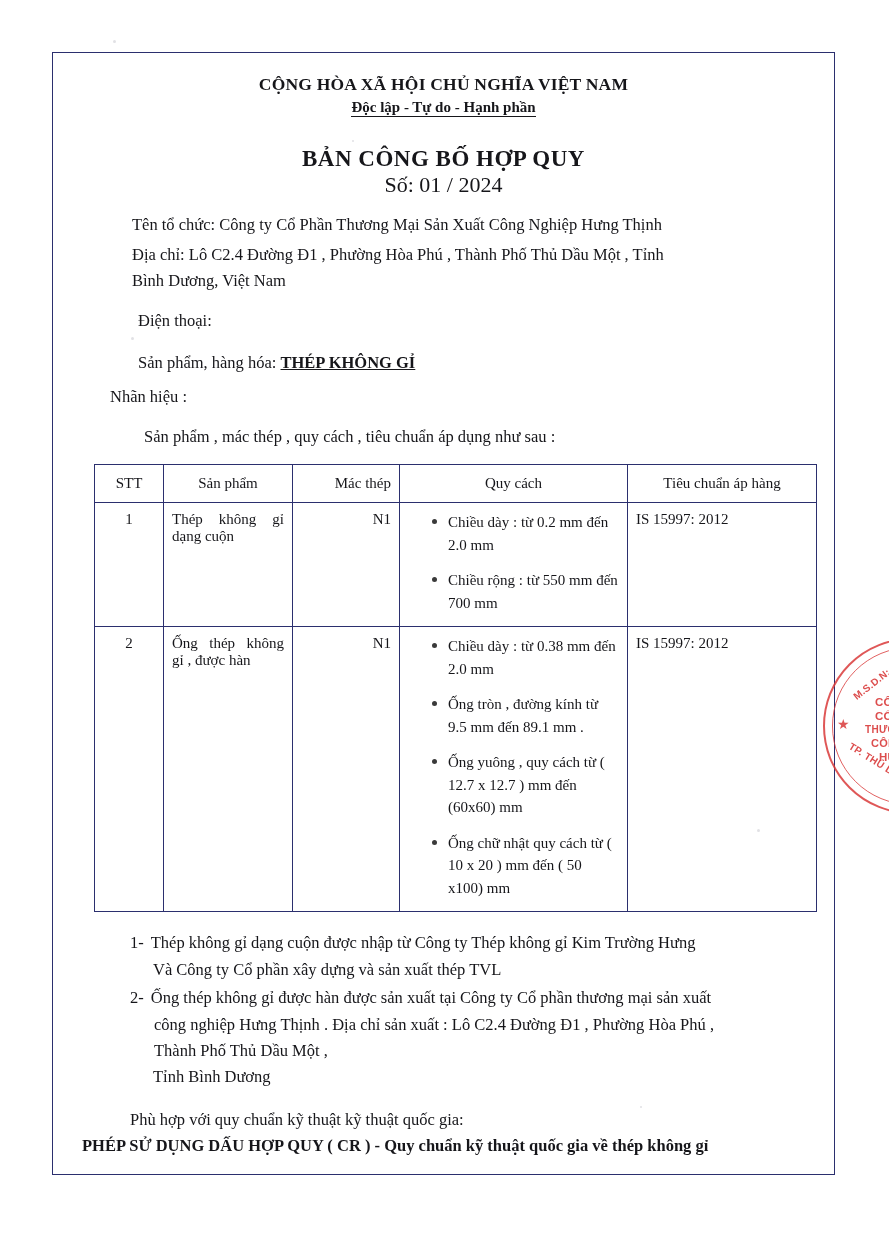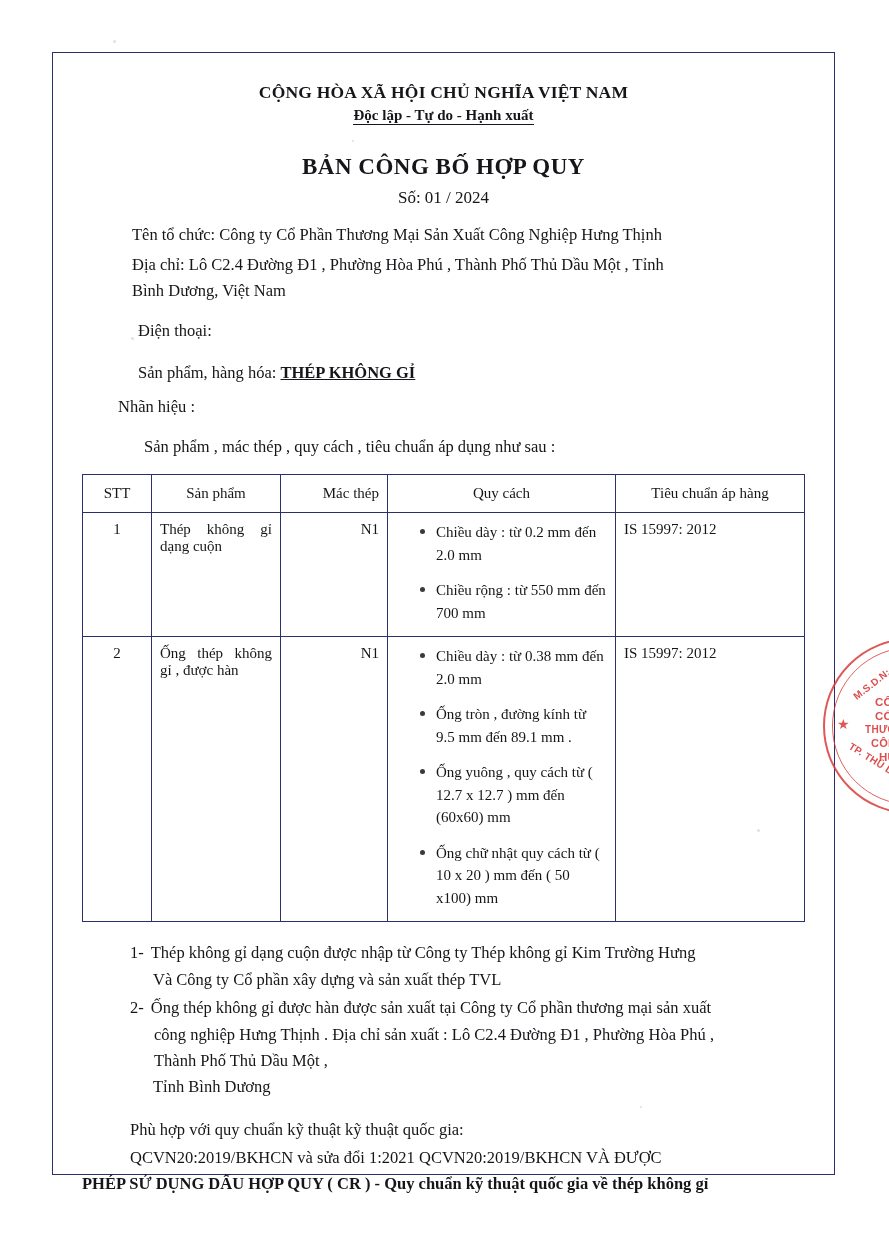--- a/index.html
+++ b/index.html
@@ -26,21 +26,21 @@
     left: 52px;
     top: 52px;
     width: 783px;
     height: 1123px;
     border: 1px solid #2b2f6e;
     box-sizing: border-box;
   }
   .content {
     position: absolute;
     left: 52px;
-    top: 52px;
+    top: 44px;
     width: 783px;
     height: 1123px;
     box-sizing: border-box;
     padding: 20px 30px 10px 30px;
   }
   .center { text-align: center; }
   .national-title {
     font-weight: bold;
     font-size: 17.5px;
     letter-spacing: 0.2px;
@@ -55,42 +55,43 @@
     border-bottom: 1.2px solid #16161a;
     padding-bottom: 1px;
   }
   .main-title {
     font-weight: bold;
     font-size: 23px;
     letter-spacing: 0.5px;
     margin-top: 30px;
   }
   .doc-number {
-    font-size: 17px;
-    margin-top: 8px;
+    font-size: 22px;
+    margin-top: 0;
   }
   .para {
     font-size: 16.5px;
     line-height: 1.58;
     margin-top: 14px;
   }
   .p-org { margin-left: 50px; }
   .p-addr { margin-left: 50px; margin-top: 4px; }
   .p-phone { margin-left: 56px; margin-top: 14px; }
   .p-prod { margin-left: 56px; margin-top: 16px; }
-  .p-brand { margin-left: 36px; margin-top: 8px; }
+  .p-brand { margin-left: 28px; margin-top: 8px; }
   .p-intro { margin-left: 62px; margin-top: 14px; }
   .bold { font-weight: bold; text-decoration: underline; }
 
   table.spec {
     width: 100%;
     border-collapse: collapse;
     margin-top: 14px;
     font-size: 15px;
     table-layout: fixed;
+    margin-left: 12px;
   }
   table.spec th, table.spec td {
     border: 1px solid #2b2f6e;
     vertical-align: top;
     padding: 8px 8px 10px 8px;
     font-weight: normal;
   }
   table.spec th {
     padding-top: 10px;
     padding-bottom: 10px;
@@ -228,21 +229,21 @@
 </style>
 </head>
 <body>
 
 <div class="page">
   <div class="doc-border"></div>
 
   <div class="content">
 
     <div class="center national-title">CỘNG HÒA XÃ HỘI CHỦ NGHĨA VIỆT NAM</div>
-    <div class="center national-sub"><span>Độc lập - Tự do - Hạnh xuất</span></div>
+    <div class="center national-sub"><span>Độc lập - Tự do - Hạnh phần</span></div>
 
     <div class="center main-title">BẢN CÔNG BỐ HỢP QUY</div>
     <div class="center doc-number">Số: 01 / 2024</div>
 
     <div class="para p-org">
       <span>Tên tổ chức:</span>
       <span>Công ty Cổ Phần Thương Mại Sản Xuất Công Nghiệp Hưng Thịnh</span>
     </div>
 
     <div class="para p-addr">
@@ -312,21 +313,20 @@
       <div class="note-item">
         <span class="note-num">2-</span>
         <span class="note-text">Ống thép không gỉ được hàn được sản xuất tại Công ty Cổ phần thương mại sản xuất</span>
       </div>
       <div class="note-cont2">công nghiệp Hưng Thịnh . Địa chỉ sản xuất : Lô C2.4 Đường Đ1 , Phường Hòa Phú ,</div>
       <div class="note-cont2">Thành Phố Thủ Dầu Một ,</div>
       <div class="note-cont">Tỉnh Bình Dương</div>
     </div>
 
     <div class="para p-conform">Phù hợp với quy chuẩn kỹ thuật kỹ thuật quốc gia:</div>
-    <div class="para p-qcvn">QCVN20:2019/BKHCN và sửa đổi 1:2021  QCVN20:2019/BKHCN VÀ ĐƯỢC</div>
     <div class="para p-qcvn p-qcvn2">PHÉP SỬ DỤNG DẤU HỢP QUY ( CR ) -  Quy chuẩn kỹ thuật quốc gia về thép không gỉ</div>
 
   </div>
 
   <div class="stamp">
     <div class="ring"></div>
     <div class="ring2"></div>
     <div class="star">★</div>
     <div class="st-line st-top">M.S.D.N: 37 02266</div>
     <div class="st-line st-bottom">TP. THỦ DẦU MỘT</div>

